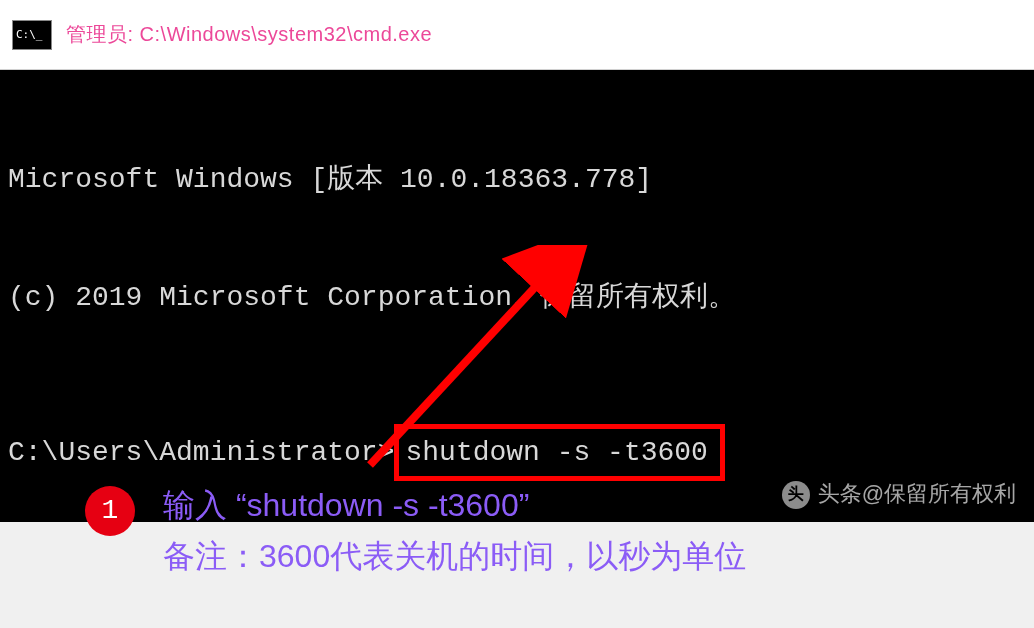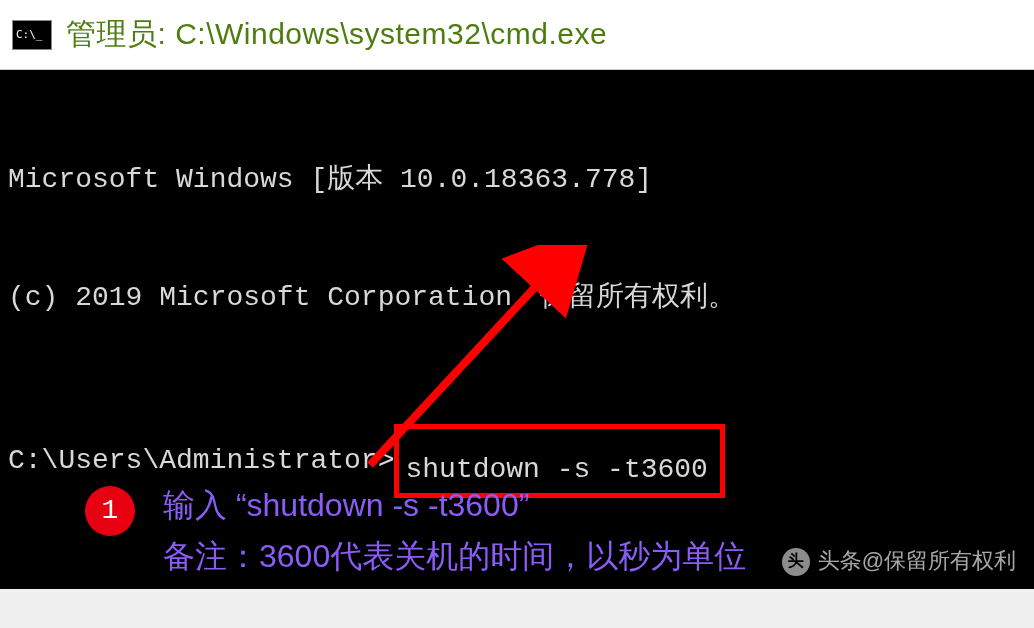--- a/index.html
+++ b/index.html
@@ -31,40 +31,40 @@
       margin-right: 14px;
       position: relative;
     }
     .titlebar-icon::before {
       content: "C:\\_";
       color: #fff;
       font-size: 11px;
       font-family: Consolas, monospace;
     }
     .titlebar-text {
-      font-size: 30px;
-      color: #4d7c0f;
+      font-size: 20px;
+      color: #ec4899;
       letter-spacing: 0.5px;
     }
     .terminal {
       background: #000000;
       color: #d8d8d8;
       font-family: "NSimSun", "SimSun", Consolas, "Courier New", monospace;
       font-size: 28px;
       line-height: 1.4;
       padding: 12px 8px 0 8px;
-      height: 519px;
+      height: 452px;
       white-space: pre;
       position: relative;
     }
     .term-line { display: block; }
     .prompt-line { margin-top: 28px; display: flex; align-items: center; }
     .highlight-box {
       border: 5px solid #ff0000;
-      padding: 21px 12px 4px 6px;
+      padding: 4px 12px 4px 6px;
       display: inline-block;
     }
     .arrow-svg {
       position: absolute;
       left: 340px;
       top: 175px;
       pointer-events: none;
     }
     .annotation {
       position: absolute;

